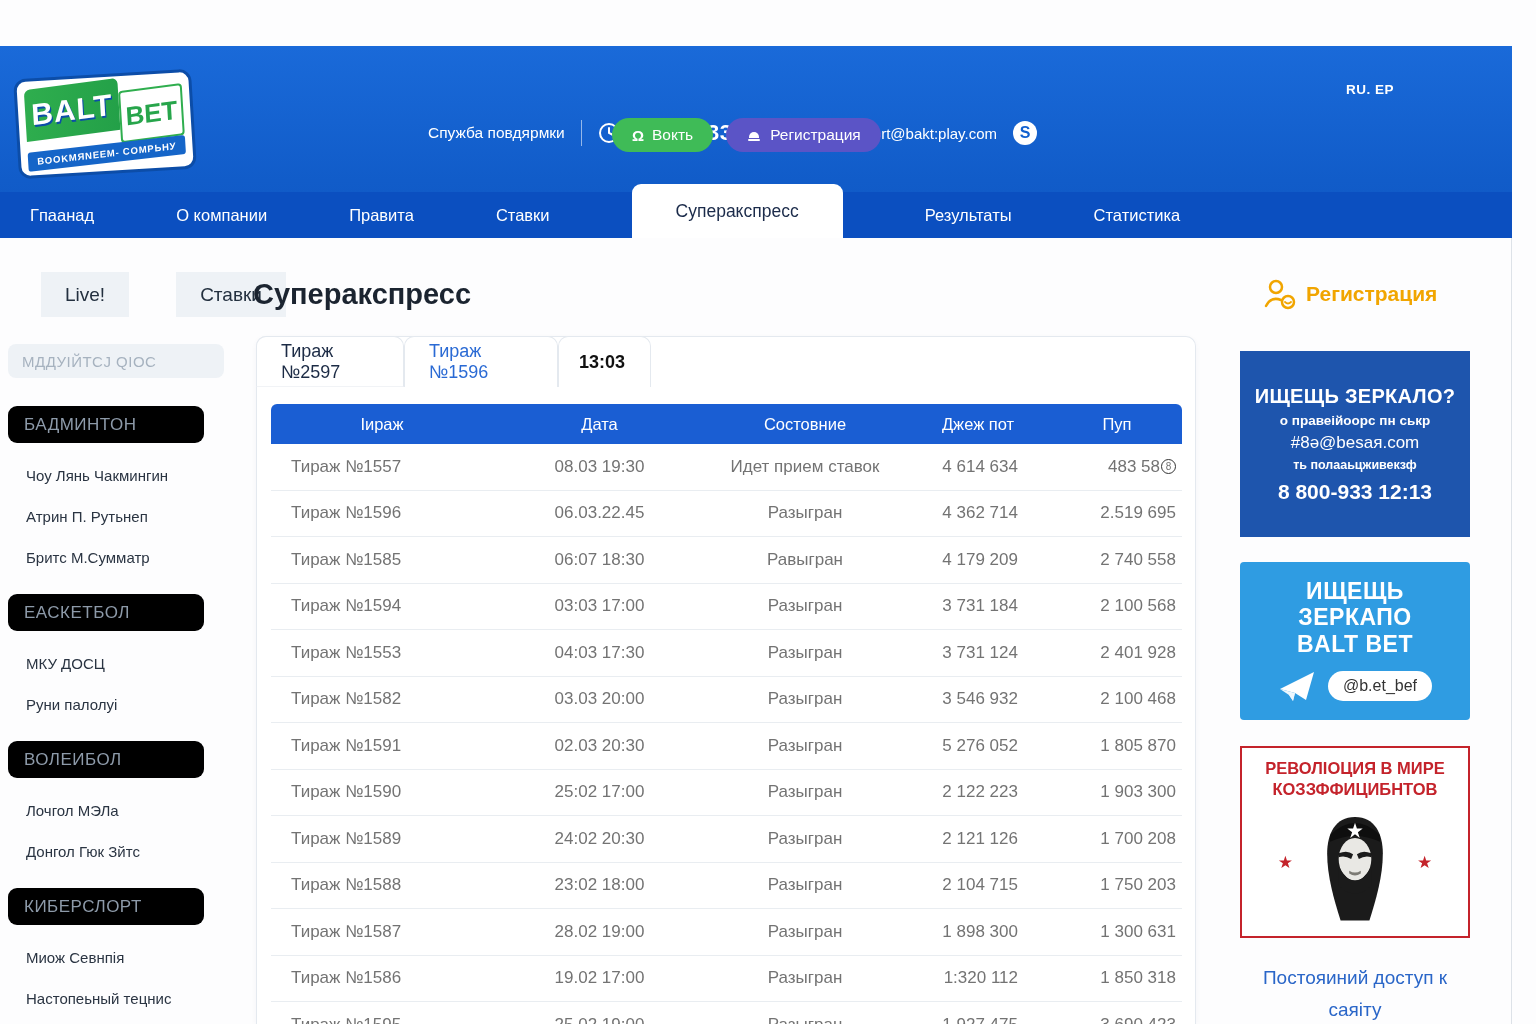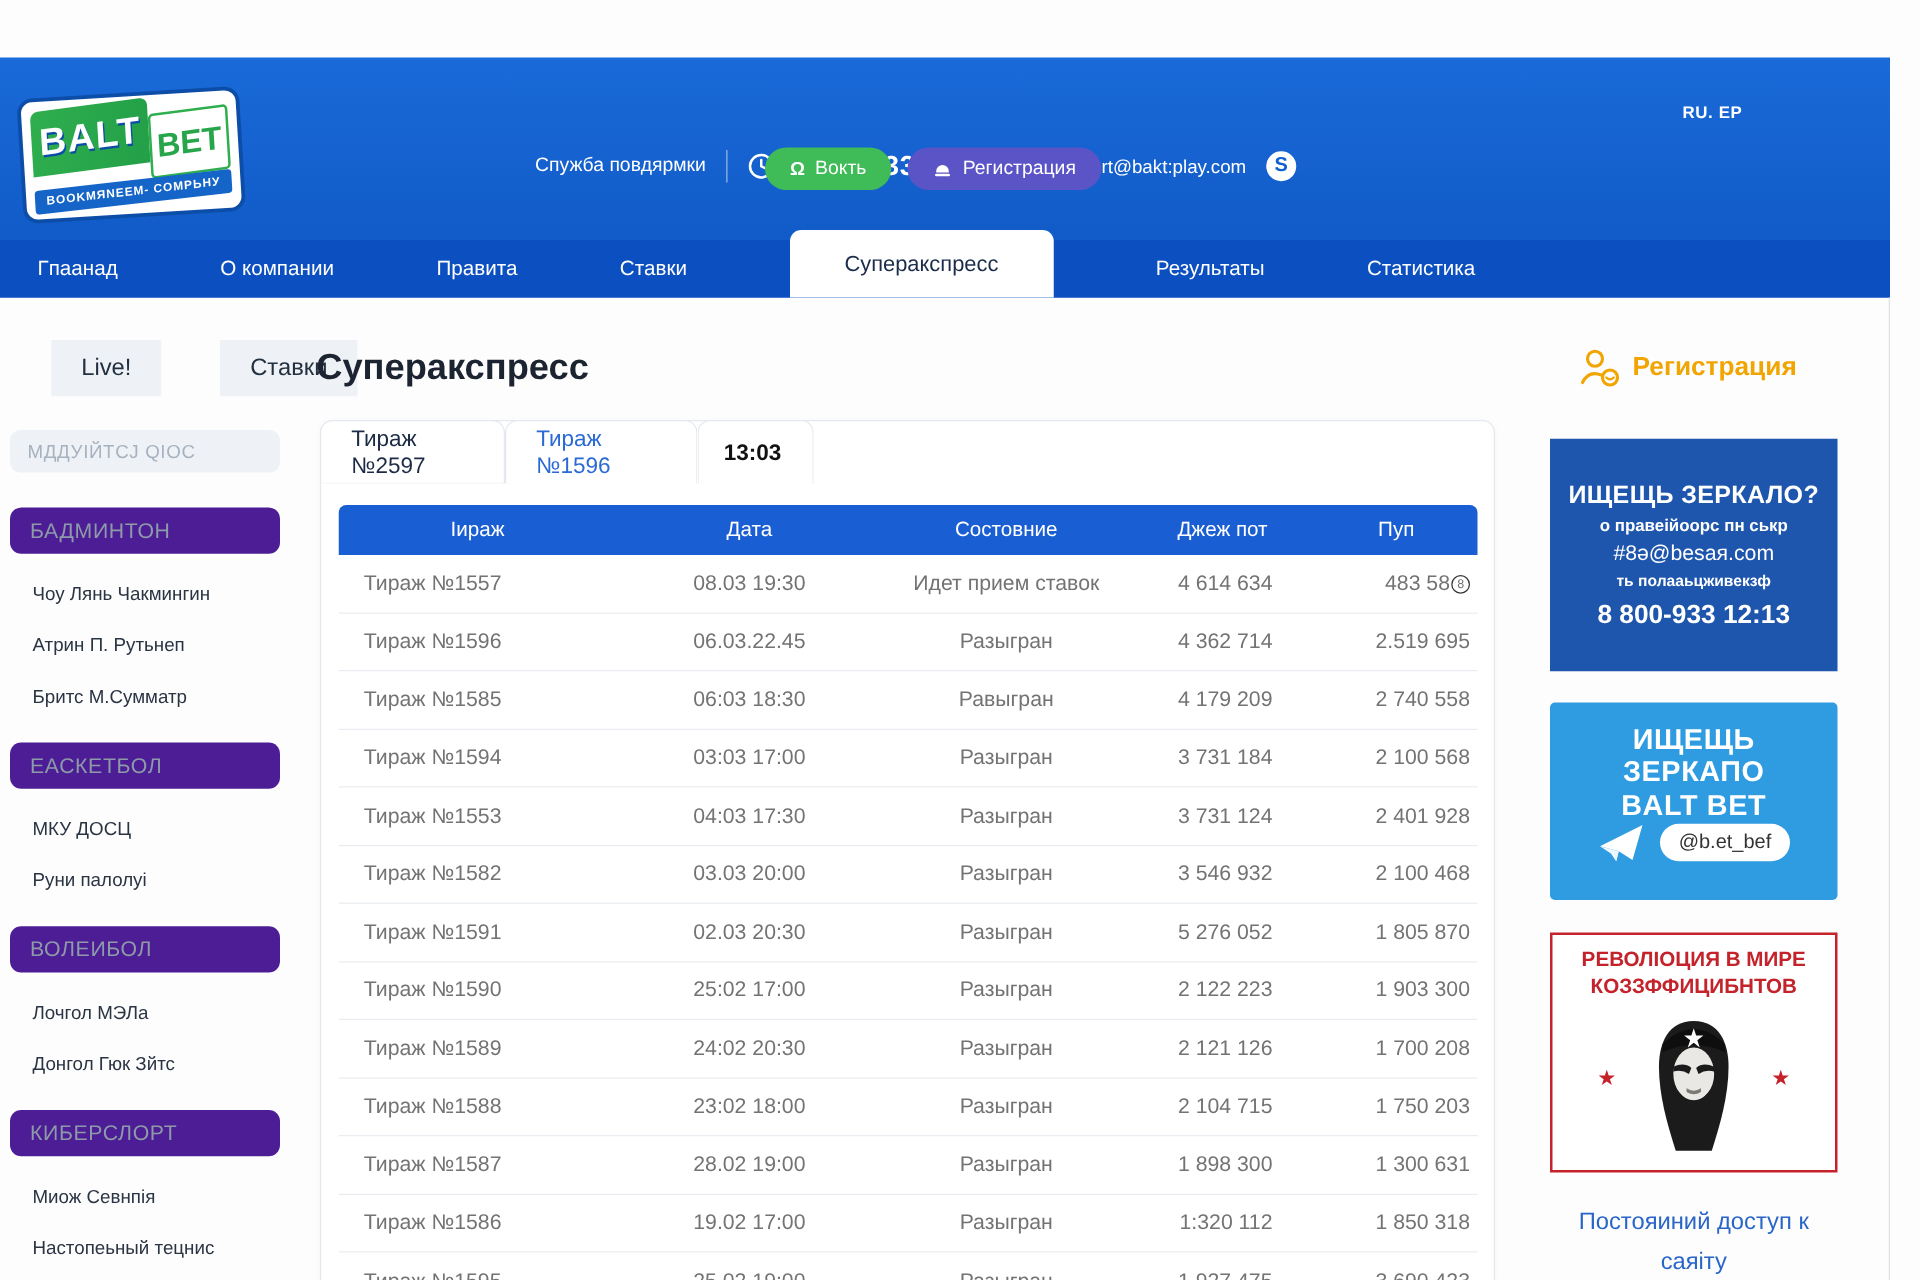--- a/index.html
+++ b/index.html
@@ -57,21 +57,21 @@
 
   
   .sidebar { position:absolute; left:8px; top:272px; width:232px; }
   .side-btn-row { display:flex; gap:14px; }
   .side-btn { background:#eef2f6; border:none; border-radius:0; height:45px;
     font-size:19px; color:#23303f; padding:0 24px; cursor:pointer; font-family:inherit;margin-left:33px; }
   .filter-pill { margin-top:27px; width:216px; height:34px; background:#eef2f6;
     border-radius:8px; color:#a6b2bf; font-size:15px; display:flex;
     align-items:center; padding-left:14px; letter-spacing:.5px; }
   .group { margin-top:28px; }
-  .group-title { width:216px; height:37px; background:#4c1d95; border-radius:9px;
+  .group-title { width:196px; height:37px; background:#000000; border-radius:9px;
     color:#8d9aa9; font-size:17px; letter-spacing:.5px; display:flex;
     align-items:center; padding-left:16px; }
   .side-item { margin-top:24px; padding-left:18px; font-size:15px; color:#2a3442;
     cursor:pointer; white-space:nowrap; }
 
   
   .page-title { position:absolute; left:253px; top:278px; font-size:29px;
     font-weight:bold; color:#1b2430; }
   .reg-link { position:absolute; left:1263px; top:278px; display:flex;
     align-items:center; gap:9px; cursor:pointer; }
@@ -111,21 +111,21 @@
   .bm-l2 { font-size:13.5px; font-weight:bold; }
   .bm-l3 { font-size:17px; }
   .bm-l4 { font-size:12.5px; font-weight:bold; }
   .bm-phone { font-size:21px; font-weight:bold; margin-top:3px; }
 
   .banner-tg { position:absolute; left:1240px; top:562px; width:230px; height:158px;
     background:#2f9ce2; border-radius:4px; display:flex; flex-direction:column;
     align-items:center; padding-top:16px; cursor:pointer; }
   .tg-line { color:#fff; font-weight:bold; font-size:23px; line-height:1.15;
     letter-spacing:.5px; }
-  .tg-row { display:flex; align-items:center; gap:10px; margin-top:0;justify-content:space-between; }
+  .tg-row { display:flex; align-items:center; gap:10px; margin-top:12px;justify-content:space-between; }
   .tg-handle { background:#fff; border-radius:16px; padding:6px 15px; font-size:16px;
     color:#333; }
 
   .banner-che { position:absolute; left:1240px; top:746px; width:230px; height:192px;
     background:#fff; border:2px solid #c4232b; padding-top:10px; text-align:center;
     overflow:hidden; cursor:pointer; }
   .che-title { color:#c4232b; font-weight:bold; font-size:16.5px; line-height:1.25; }
   .che-row { display:flex; align-items:center; justify-content:center; gap:14px;
     margin-top:4px; }
   .star { color:#c4232b; font-size:17px; }
@@ -265,21 +265,21 @@
           </div>
           <div class="t-row">
             <div class="c-draw">Тираж №1596</div>
             <div class="c-date">06.03.22.45</div>
             <div class="c-status">Разыгран</div>
             <div class="c-jack">4 362 714</div>
             <div class="c-pool">2.519 695</div>
           </div>
           <div class="t-row">
             <div class="c-draw">Тираж №1585</div>
-            <div class="c-date">06:03 18:30</div>
+            <div class="c-date">06:07 18:30</div>
             <div class="c-status">Равыгран</div>
             <div class="c-jack">4 179 209</div>
             <div class="c-pool">2 740 558</div>
           </div>
           <div class="t-row">
             <div class="c-draw">Тираж №1594</div>
             <div class="c-date">03:03 17:00</div>
             <div class="c-status">Разыгран</div>
             <div class="c-jack">3 731 184</div>
             <div class="c-pool">2 100 568</div>

